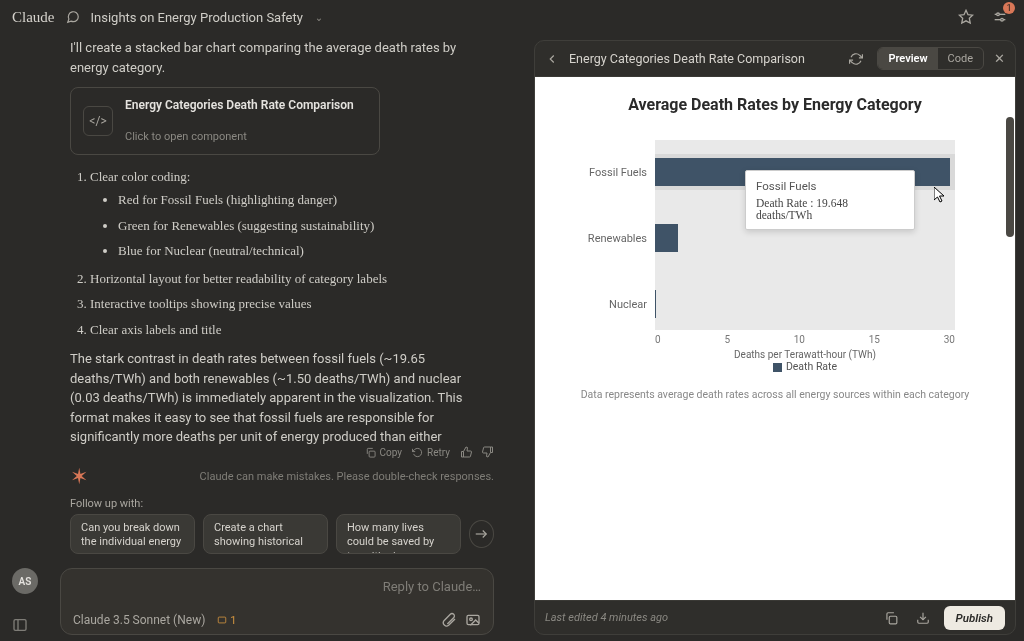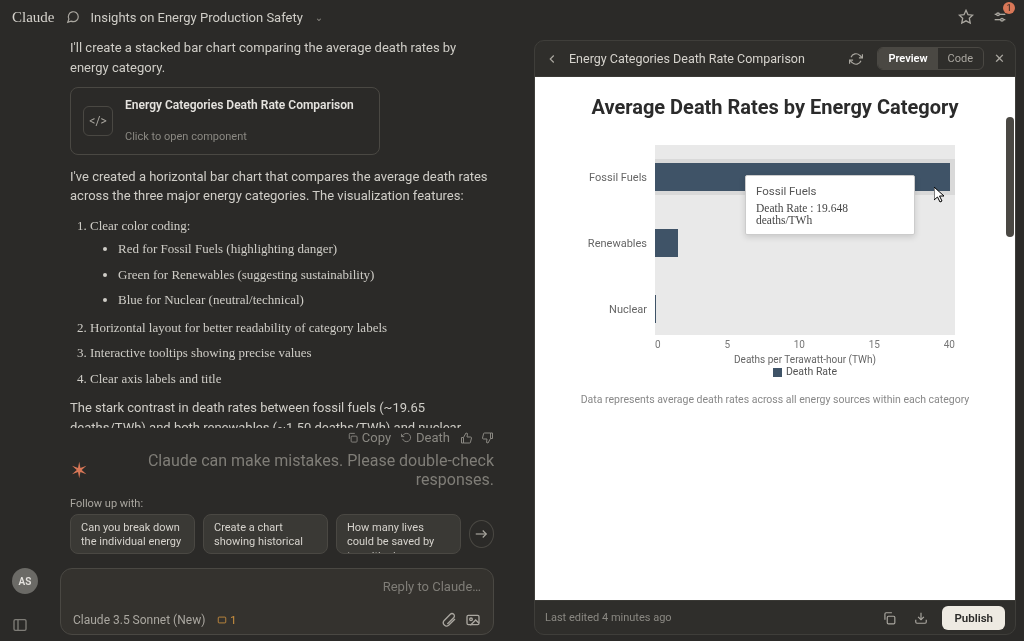--- a/index.html
+++ b/index.html
@@ -44,26 +44,26 @@
     border:1px solid #4a4843; border-radius:8px; padding:8px 12px; display:flex; align-items:center; gap:12px; margin:8px 0 12px 0; width: 310px;
   }
   .artifact-card .codeicon { width:30px; height:30px; border:1px solid #4a4843; border-radius:6px; display:flex; align-items:center; justify-content:center; font-size:12px; color:#aaa7a0; }
   .artifact-card .ac-title { font-size:12px; color:#e5e3df; font-weight:600; }
   .artifact-card .ac-sub { font-size:11px; color:#8a8882;margin-top:15px; }
   ol { padding-left: 20px; margin-bottom:10px;font-family:Liberation Serif, serif; }
   ol > li { margin-bottom: 6px; }
   ul { list-style: disc; padding-left: 28px; margin: 4px 0 8px 0; }
   ul li { margin-bottom: 6px; }
 
-  .msg-actions { display:flex; gap:10px; justify-content:flex-end; color:#8a8882; font-size:13px; padding: 2px 36px 4px 0; align-items:center;}
+  .msg-actions { display:flex; gap:10px; justify-content:flex-end; color:#8a8882; font-size:10px; padding: 2px 36px 4px 0; align-items:center;}
   .msg-actions .act { display:flex; align-items:center; gap:4px; }
 
   .burst-row { display:flex; align-items:center; padding: 2px 36px 2px 70px; }
   .burst { color:#d97757; font-size:22px; }
-  .disclaimer { flex:1; text-align:right; color:#7f7d77; font-size:16px; }
+  .disclaimer { flex:1; text-align:right; color:#7f7d77; font-size:11px; }
 
   .follow-label { padding: 6px 36px 4px 70px; color:#aaa7a0; font-size:11px; }
   .chips-row { display:flex; gap:8px; padding: 0 36px 8px 70px; align-items:center; }
   .chip { background:#3a3935; border:1px solid #4a4843; border-radius:8px; padding:6px 10px; font-size:11px; color:#d6d3cd; width:138px; height:40px; overflow:hidden; line-height:1.3; }
   .chip-round { width:28px; height:28px; border-radius:50%; border:1px solid #4a4843; display:flex; align-items:center; justify-content:center; color:#aaa7a0; font-size:13px; }
 
   
   .input-area { padding: 6px 36px 6px 60px; position:relative;text-align:right; }
   .avatar { position:absolute; left:12px; top:6px; width:26px; height:26px; border-radius:50%; background:#6b6a66; color:#e5e3df; font-size:10px; font-weight:600; display:flex; align-items:center; justify-content:center; }
   .input-box { border:1px solid #4a4843; border-radius:12px; background:#34322e; padding:10px 12px 6px 12px; }
@@ -80,21 +80,21 @@
   .panel-head { height:36px; display:flex; align-items:center; padding:0 10px; gap:10px; border-bottom:1px solid #3a3935; }
   .panel-head .back { color:#aaa7a0; }
   .panel-head .ptitle { color:#d6d3cd; font-size:12.5px; flex:1; }
   .panel-head .iconbtn { color:#aaa7a0; width:22px; height:22px; display:flex; align-items:center; justify-content:center; }
   .seg { display:flex; border:1px solid #4a4843; border-radius:6px; overflow:hidden; font-size:11px; }
   .seg .seg-btn { padding:4px 10px; color:#aaa7a0; }
   .seg .seg-btn.active { background:#4a4843; color:#fff; font-weight:600; }
   .panel-head .close { color:#aaa7a0; font-size:13px; }
 
   .preview-surface { flex:1; background:#ffffff; color:#222; display:flex; flex-direction:column; align-items:center; padding: 18px 10px 10px 10px; position:relative; }
-  .chart-title { font-size:20px; font-weight:700; color:#2b2b2b; margin-bottom:16px; }
+  .chart-title { font-size:16px; font-weight:700; color:#2b2b2b; margin-bottom:16px; }
 
   .chart-wrap { position:relative; width: 400px; height: 230px; }
   .plot-area { position:absolute; left:80px; top:10px; width:300px; height:190px; background:#e9e9e9; }
   .plot-area .fullbg { position:absolute; left:0; width:100%; background:#d9d9d9; height:36px; }
   .plot-area .bar { position:absolute; left:0; height:28px; background:#3f5367; }
 
   .ylabels { position:absolute; left:0; top:10px; width:76px; height:190px; font-size:11px; color:#666; text-align:right; }
   .ylabels div { position:absolute; right:4px; transform: translateY(-50%); }
 
   .xaxis { position:absolute; left:80px; top:200px; width:300px; }
@@ -102,21 +102,21 @@
   .xlabel { text-align:center; font-size:10px; color:#666; margin-top:4px; }
   .legend { text-align:center; font-size:10.5px; color:#555; }
   .legend .sw { display:inline-block; width:9px; height:9px; background:#3f5367; margin-right:4px; vertical-align:middle; }
 
   .tooltip { position:absolute; background:#fff; border:1px solid #ccc; box-shadow:0 2px 6px rgba(0,0,0,0.15); padding:8px 10px; font-size:11.5px; color:#444; border-radius:2px; }
   .tooltip .tt-title { font-weight:400; color:#555; margin-bottom:4px; }
   .tooltip .tt-val { color:#444;font-family:Liberation Serif, serif; }
 
   .chart-footer { font-size:10.5px; color:#888; margin-top:28px; }
 
-  .panel-foot { height:34px; border-top:1px solid #3a3935; display:flex; align-items:center; padding:0 10px; gap:10px; }
+  .panel-foot { height:34px; border-top:1px solid #3a3935; display:flex; align-items:center; padding:0 10px; gap:10px;font-style:italic; }
   .panel-foot .edited { color:#8a8882; font-size:11px; flex:1; }
   .panel-foot .ficon { color:#aaa7a0; width:22px; display:flex; justify-content:center; }
   .panel-foot .publish { background:#eeeae2; color:#2b2a28; font-size:11.5px; font-weight:600; padding:5px 12px; border-radius:6px; }
 
   svg { display:block; }
   .cursor { position:absolute; left:934px; top:187px; width:12px; height:16px; pointer-events:none; z-index:50; }
   .right-scroll { position:absolute; right:1px; top:40px; bottom:40px; width:8px; background: #38373300; border-radius:4px; }
   .right-scroll .thumb { position:absolute; top:0; height:120px; width:100%; background:#4a4843; border-radius:4px; }
 </style>
 </head>
@@ -153,21 +153,20 @@
   <div class="left">
     <div class="convo">
       <p>I'll create a stacked bar chart comparing the average death rates by energy category.</p>
       <div class="artifact-card">
         <div class="codeicon">&lt;/&gt;</div>
         <div>
           <div class="ac-title">Energy Categories Death Rate Comparison</div>
           <div class="ac-sub">Click to open component</div>
         </div>
       </div>
-      <p>I've created a horizontal bar chart that compares the average death rates across the three major energy categories. The visualization features:</p>
       <ol>
         <li><span>Clear color coding:</span>
           <ul>
             <li>Red for Fossil Fuels (highlighting danger)</li>
             <li>Green for Renewables (suggesting sustainability)</li>
             <li>Blue for Nuclear (neutral/technical)</li>
           </ul>
         </li>
         <li>Horizontal layout for better readability of category labels</li>
         <li>Interactive tooltips showing precise values</li>
@@ -183,21 +182,21 @@
             <rect x="9" y="9" width="13" height="13" rx="2"></rect>
             <path d="M5 15V5a2 2 0 0 1 2-2h10"></path>
           </svg>
         <span>Copy</span>
       </span>
       <span class="act">
         <svg width="11" height="11" viewBox="0 0 24 24" fill="none" stroke="#8a8882" stroke-width="2">
             <path d="M1 4v6h6"></path>
             <path d="M3.51 15a9 9 0 1 0 2.13-9.36L1 10"></path>
           </svg>
-        <span>Death</span>
+        <span>Retry</span>
       </span>
       <span class="act">
         <svg width="12" height="12" viewBox="0 0 24 24" fill="none" stroke="#8a8882" stroke-width="2">
             <path d="M7 22V11l5-9 3 1-1 7h7a2 2 0 0 1 2 2l-2 8a2 2 0 0 1-2 2H7z"></path>
             <path d="M7 11H3v11h4"></path>
           </svg>
       </span>
       <span class="act">
         <svg width="12" height="12" viewBox="0 0 24 24" fill="none" stroke="#8a8882" stroke-width="2">
             <path d="M17 2v11l-5 9-3-1 1-7H3a2 2 0 0 1-2-2l2-8a2 2 0 0 1 2-2h12z"></path>
@@ -297,21 +296,21 @@
             <div class="bar" id="bar0" style="top: 18px; width: 98.24%;"></div>
             <div class="bar" id="bar1" style="top: 84px; width: 7.5%;"></div>
             <div class="bar" id="bar2" style="top: 150px; width: 0.15%;"></div>
           </div>
           <div class="xaxis">
             <div class="xticks">
               <span>0</span>
               <span>5</span>
               <span>10</span>
               <span>15</span>
-              <span>40</span>
+              <span>30</span>
             </div>
             <div class="xlabel">Deaths per Terawatt-hour (TWh)</div>
             <div class="legend"><span class="sw"></span><span>Death Rate</span></div>
           </div>
           <div class="tooltip" style="left:170px; top:40px; width:170px">
             <div class="tt-title">Fossil Fuels</div>
             <div class="tt-val">Death Rate : 19.648 deaths/TWh</div>
           </div>
         </div>
         <div class="chart-footer">Data represents average death rates across all energy sources within each category</div>

